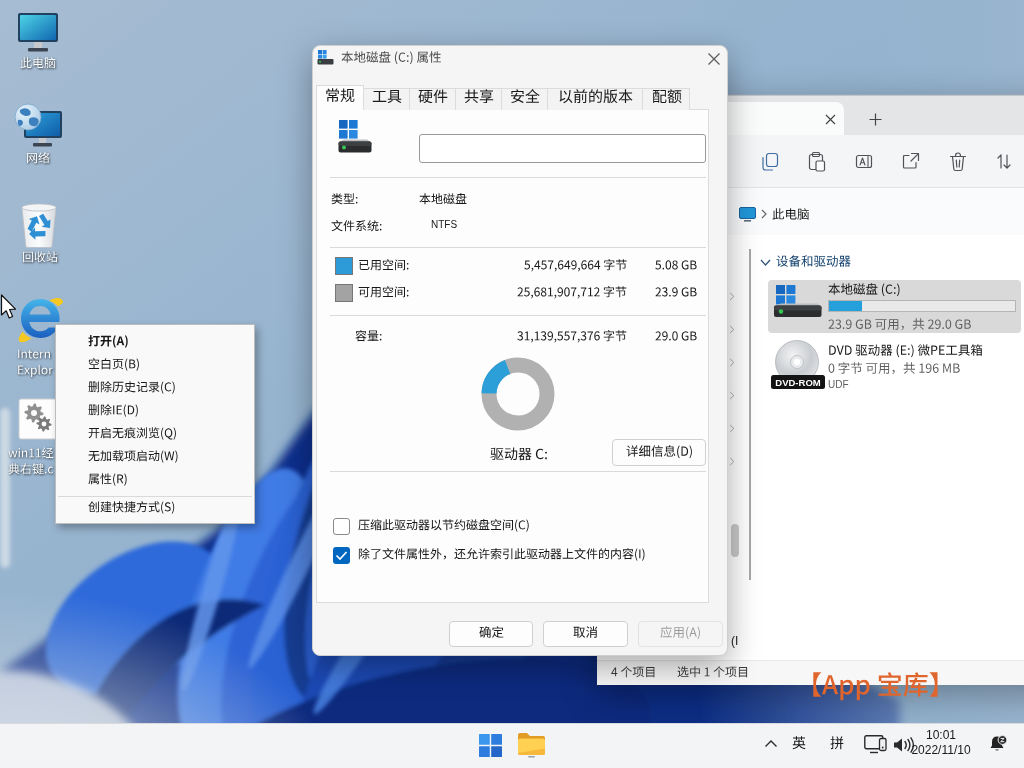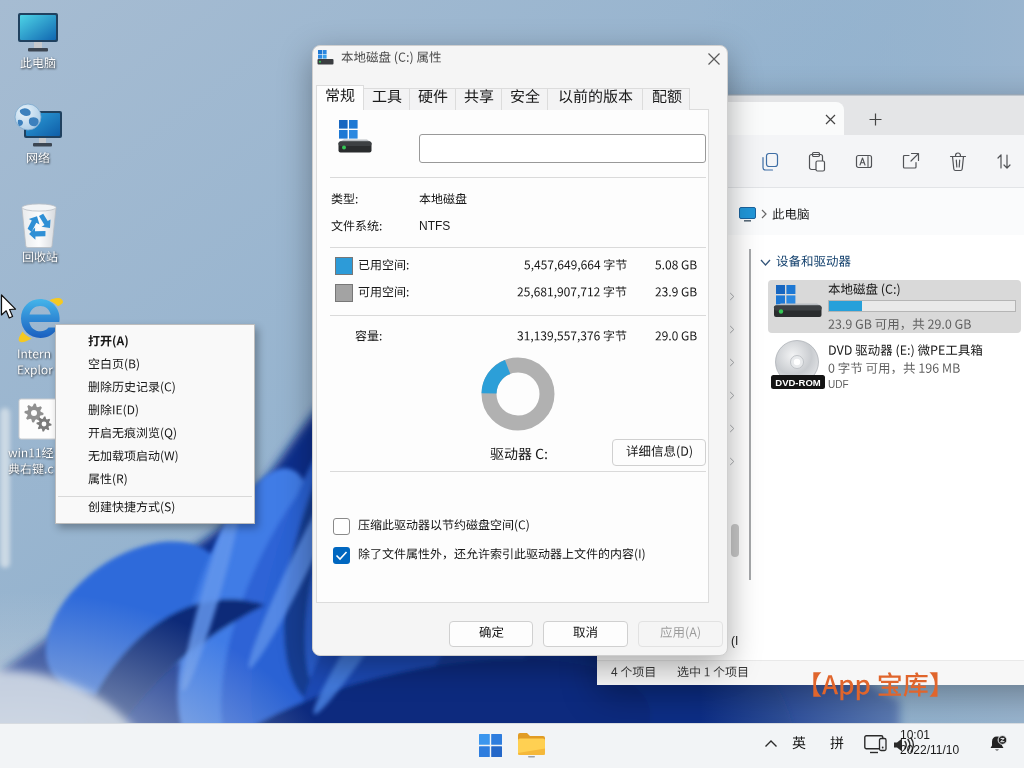--- a/index.html
+++ b/index.html
@@ -373,21 +373,21 @@
 <div class="abs" style="left:330px;top:177px;width:376px;height:1px;background:#dadada"></div>
 <svg style="position:absolute;left:331.0px;top:193px;overflow:visible" width="2" height="2">
     <path transform="translate(0 10.32)" d="M0.9 -7.7H11.2V-6.9H0.9ZM0.8 -3H11.2V-2.1H0.8ZM9 -9.9 9.9 -9.6Q9.6 -9.1 9.2 -8.7Q8.8 -8.2 8.5 -7.9L7.7 -8.2Q7.9 -8.4 8.2 -8.7Q8.4 -9 8.6 -9.3Q8.8 -9.6 9 -9.9ZM5.5 -10.1H6.4V-4.5H5.5ZM2.2 -9.5 2.9 -9.8Q3.3 -9.5 3.7 -9Q4.1 -8.6 4.2 -8.2L3.4 -7.8Q3.3 -8.1 2.9 -8.6Q2.6 -9.1 2.2 -9.5ZM5.6 -4.3H6.5Q6.4 -3.5 6.2 -2.7Q6 -2 5.7 -1.5Q5.3 -0.9 4.7 -0.4Q4.1 0 3.2 0.4Q2.3 0.7 1 1Q1 0.8 0.9 0.7Q0.8 0.5 0.7 0.4Q0.6 0.2 0.6 0.1Q1.8 -0.1 2.6 -0.3Q3.4 -0.6 4 -1Q4.5 -1.4 4.8 -1.9Q5.1 -2.4 5.3 -3Q5.5 -3.6 5.6 -4.3ZM5.2 -7.4 5.9 -7.1Q5.4 -6.4 4.7 -5.7Q3.9 -5.1 3 -4.7Q2.1 -4.2 1.2 -3.9Q1.2 -4.1 1.1 -4.2Q0.9 -4.3 0.8 -4.5Q0.7 -4.6 0.6 -4.7Q1.5 -4.9 2.4 -5.3Q3.3 -5.7 4 -6.2Q4.7 -6.8 5.2 -7.4ZM6.6 -2.7Q7.1 -1.5 8.4 -0.8Q9.7 -0.1 11.6 0.1Q11.5 0.2 11.3 0.4Q11.2 0.5 11.1 0.7Q11.1 0.8 11 1Q9.7 0.8 8.7 0.3Q7.6 -0.1 6.9 -0.8Q6.2 -1.5 5.7 -2.5ZM5.8 -6.7 6.2 -7.3Q6.8 -7 7.5 -6.7Q8.2 -6.3 8.9 -6Q9.5 -5.6 10.1 -5.3Q10.7 -5 11.1 -4.7L10.7 -4Q10.3 -4.3 9.7 -4.6Q9.1 -4.9 8.4 -5.3Q7.8 -5.7 7.1 -6Q6.4 -6.4 5.8 -6.7Z M13.2 -9.6H18.6V-8.8H13.2ZM12.8 -7.1H18.9V-6.3H12.8ZM12.6 -0.3H23.4V0.5H12.6ZM13.8 -2.7H22.2V-1.8H13.8ZM16.7 -9.3H17.5V-3.8H16.7ZM17.6 -4H18.5V0.3H17.6ZM19.6 -9.4H20.4V-5.4H19.6ZM21.9 -10H22.7V-4.6Q22.7 -4.3 22.6 -4.1Q22.5 -3.9 22.3 -3.8Q22 -3.7 21.5 -3.6Q21.1 -3.6 20.5 -3.6Q20.4 -3.8 20.3 -4Q20.3 -4.3 20.2 -4.4Q20.7 -4.4 21.1 -4.4Q21.5 -4.4 21.6 -4.4Q21.8 -4.4 21.8 -4.5Q21.9 -4.5 21.9 -4.6ZM14.3 -9.3H15.2V-7.2Q15.2 -6.6 15 -5.9Q14.9 -5.2 14.5 -4.6Q14.1 -3.9 13.3 -3.5Q13.2 -3.6 13.1 -3.7Q13 -3.8 12.9 -3.9Q12.8 -4 12.7 -4.1Q13.4 -4.5 13.8 -5.1Q14.1 -5.6 14.2 -6.1Q14.3 -6.7 14.3 -7.2Z M25.7 -4.7Q25.3 -4.7 25.1 -4.9Q24.9 -5.1 24.9 -5.5Q24.9 -5.9 25.1 -6.1Q25.3 -6.4 25.7 -6.4Q26 -6.4 26.2 -6.1Q26.5 -5.9 26.5 -5.5Q26.5 -5.1 26.2 -4.9Q26 -4.7 25.7 -4.7ZM25.7 0.2Q25.3 0.2 25.1 -0.1Q24.9 -0.3 24.9 -0.7Q24.9 -1.1 25.1 -1.3Q25.3 -1.5 25.7 -1.5Q26 -1.5 26.2 -1.3Q26.5 -1.1 26.5 -0.7Q26.5 -0.3 26.2 -0.1Q26 0.2 25.7 0.2Z" fill="#1a1a1a"></path>
   </svg>
 <svg style="position:absolute;left:419.0px;top:193px;overflow:visible" width="2" height="2">
     <path transform="translate(0 10.32)" d="M0.8 -7.5H11.2V-6.6H0.8ZM2.7 -2.2H9.3V-1.3H2.7ZM5.5 -10.1H6.5V1H5.5ZM4.6 -7.2 5.5 -7Q5 -5.7 4.3 -4.6Q3.7 -3.5 2.8 -2.5Q2 -1.6 1.1 -0.9Q1 -1.1 0.9 -1.2Q0.8 -1.3 0.7 -1.5Q0.6 -1.6 0.4 -1.7Q1.3 -2.2 2.1 -3.1Q2.9 -4 3.6 -5Q4.2 -6.1 4.6 -7.2ZM7.3 -7.2Q7.7 -6.1 8.4 -5Q9 -4 9.8 -3.1Q10.7 -2.3 11.6 -1.8Q11.5 -1.7 11.3 -1.5Q11.2 -1.4 11.1 -1.2Q11 -1.1 10.9 -1Q9.9 -1.6 9.1 -2.5Q8.3 -3.4 7.6 -4.6Q6.9 -5.7 6.5 -7Z M19.6 -10.1H20.5V-1.7H19.6ZM15.9 -5.1 22.3 -7.9 22.7 -7.1 16.2 -4.3ZM17.1 -9H18V-0.9Q18 -0.6 18.1 -0.4Q18.2 -0.3 18.4 -0.2Q18.6 -0.1 19 -0.1Q19.1 -0.1 19.4 -0.1Q19.6 -0.1 20 -0.1Q20.4 -0.1 20.7 -0.1Q21.1 -0.1 21.4 -0.1Q21.7 -0.1 21.9 -0.1Q22.2 -0.1 22.4 -0.3Q22.6 -0.4 22.6 -0.8Q22.7 -1.2 22.8 -1.8Q22.9 -1.7 23.2 -1.6Q23.4 -1.5 23.6 -1.5Q23.5 -0.7 23.4 -0.2Q23.2 0.3 22.9 0.5Q22.5 0.7 21.9 0.7Q21.8 0.7 21.5 0.7Q21.2 0.7 20.8 0.7Q20.4 0.7 20 0.7Q19.6 0.7 19.3 0.7Q19 0.7 18.9 0.7Q18.2 0.7 17.9 0.5Q17.5 0.4 17.3 0.1Q17.1 -0.3 17.1 -0.9ZM22.2 -7.7H22.1L22.3 -7.9L22.4 -8.1L23.1 -7.8L23 -7.6Q23 -6.8 23 -6Q23 -5.3 23 -4.7Q23 -4.1 23 -3.7Q22.9 -3.3 22.9 -3.1Q22.9 -2.8 22.7 -2.6Q22.5 -2.4 22.2 -2.3Q22 -2.3 21.7 -2.2Q21.4 -2.2 21.1 -2.2Q21.1 -2.4 21 -2.6Q21 -2.9 20.9 -3Q21.1 -3 21.4 -3Q21.6 -3 21.7 -3Q21.9 -3 21.9 -3.1Q22 -3.1 22.1 -3.3Q22.1 -3.4 22.1 -3.8Q22.1 -4.2 22.1 -4.8Q22.2 -5.3 22.2 -6.1Q22.2 -6.8 22.2 -7.7ZM12.5 -7.2H16.3V-6.3H12.5ZM14 -9.9H14.9V-2.1H14ZM12.4 -1.8Q12.9 -2 13.5 -2.3Q14.1 -2.5 14.8 -2.8Q15.6 -3.1 16.3 -3.4L16.5 -2.6Q15.5 -2.2 14.5 -1.7Q13.5 -1.3 12.8 -0.9Z M24.5 -9.4H28.1V-8.7H24.5ZM25.7 -5.8H27.9V-0.6H25.7V-1.3H27.2V-5.1H25.7ZM25.9 -9 26.6 -8.9Q26.5 -7.7 26.2 -6.5Q26 -5.4 25.6 -4.4Q25.2 -3.4 24.7 -2.6Q24.7 -2.7 24.6 -2.8Q24.6 -3 24.5 -3.2Q24.4 -3.3 24.3 -3.4Q24.7 -4.1 25 -5Q25.3 -5.9 25.5 -6.9Q25.7 -7.9 25.9 -9ZM25.3 -5.8H26V0.4H25.3ZM28.3 -7.9H35.5V-7.1H28.3ZM29.4 -9.7 30.1 -10Q30.4 -9.6 30.7 -9.1Q31 -8.6 31.1 -8.2L30.4 -7.9Q30.2 -8.3 30 -8.8Q29.7 -9.3 29.4 -9.7ZM30.4 -2.1 31 -2.2Q31.2 -1.8 31.3 -1.3Q31.5 -0.7 31.6 -0.3Q31.7 0.2 31.7 0.6L31.1 0.8Q31 0.4 30.9 -0.1Q30.8 -0.6 30.7 -1.1Q30.5 -1.7 30.4 -2.1ZM33.4 -10.1 34.3 -9.8Q34 -9.2 33.7 -8.6Q33.4 -7.9 33.1 -7.5L32.4 -7.8Q32.6 -8.1 32.8 -8.5Q33 -8.9 33.1 -9.3Q33.3 -9.7 33.4 -10.1ZM34.1 -2.1 34.7 -2.3Q34.9 -1.8 35.1 -1.3Q35.3 -0.8 35.4 -0.3Q35.6 0.2 35.6 0.6L35 0.7Q34.9 0.3 34.8 -0.1Q34.6 -0.6 34.4 -1.2Q34.3 -1.7 34.1 -2.1ZM28.4 -3.1Q28.4 -3.2 28.3 -3.4Q28.3 -3.5 28.2 -3.7Q28.2 -3.8 28.1 -3.9Q28.3 -3.9 28.4 -4.1Q28.5 -4.2 28.6 -4.5Q28.7 -4.6 28.9 -5Q29.1 -5.4 29.3 -5.9Q29.5 -6.4 29.7 -7L30.4 -6.6Q30.1 -5.8 29.7 -5Q29.3 -4.2 28.8 -3.6V-3.6Q28.8 -3.6 28.7 -3.5Q28.6 -3.4 28.5 -3.3Q28.4 -3.2 28.4 -3.1ZM28.4 -3.1 28.4 -3.8 28.8 -4 30.8 -4.2Q30.8 -4 30.7 -3.8Q30.7 -3.6 30.7 -3.5Q30 -3.4 29.6 -3.4Q29.2 -3.3 28.9 -3.3Q28.7 -3.2 28.6 -3.2Q28.5 -3.2 28.4 -3.1ZM28.2 0.4Q28.2 0.4 28.2 0.2Q28.1 0.1 28.1 -0.1Q28 -0.2 28 -0.3Q28.2 -0.4 28.4 -0.6Q28.6 -0.9 28.8 -1.2Q29 -1.5 29.2 -1.9Q29.5 -2.3 29.8 -2.9Q30.1 -3.5 30.4 -4.2Q30.8 -4.9 31 -5.6L31.8 -5.3Q31.4 -4.3 30.9 -3.4Q30.4 -2.4 29.8 -1.6Q29.3 -0.7 28.8 -0V0Q28.8 0 28.7 0Q28.6 0.1 28.5 0.2Q28.4 0.2 28.3 0.3Q28.2 0.4 28.2 0.4ZM28.2 0.4 28.2 -0.2 28.6 -0.5 31.2 -0.8Q31.2 -0.7 31.2 -0.5Q31.2 -0.3 31.2 -0.1Q30.3 0 29.8 0.1Q29.2 0.2 28.9 0.3Q28.6 0.3 28.5 0.4Q28.3 0.4 28.2 0.4ZM31.9 -3.2Q31.9 -3.3 31.8 -3.4Q31.8 -3.5 31.7 -3.7Q31.7 -3.8 31.6 -3.9Q31.7 -4 31.8 -4.1Q31.9 -4.3 32.1 -4.5Q32.1 -4.6 32.3 -5Q32.5 -5.4 32.7 -5.9Q32.9 -6.5 33 -7L33.8 -6.7Q33.6 -6.1 33.3 -5.6Q33.1 -5 32.9 -4.5Q32.6 -4 32.3 -3.6V-3.6Q32.3 -3.6 32.2 -3.5Q32.1 -3.5 32 -3.4Q31.9 -3.3 31.9 -3.2ZM31.9 -3.2 31.9 -3.8 32.3 -4 34.3 -4.2Q34.2 -4 34.2 -3.8Q34.2 -3.6 34.2 -3.5Q33.5 -3.4 33.1 -3.4Q32.7 -3.3 32.4 -3.3Q32.2 -3.3 32.1 -3.2Q31.9 -3.2 31.9 -3.2ZM31.9 0.4Q31.9 0.3 31.8 0.2Q31.8 0 31.7 -0.1Q31.7 -0.3 31.6 -0.4Q31.8 -0.4 32 -0.7Q32.2 -0.9 32.4 -1.3Q32.6 -1.5 32.8 -1.9Q33 -2.4 33.3 -3Q33.6 -3.6 33.9 -4.3Q34.2 -5 34.5 -5.7L35.2 -5.3Q34.9 -4.4 34.4 -3.4Q34 -2.5 33.5 -1.6Q33 -0.8 32.4 -0V-0Q32.4 -0 32.4 0Q32.3 0.1 32.2 0.1Q32.1 0.2 32 0.3Q31.9 0.4 31.9 0.4ZM31.9 0.4 31.9 -0.2 32.3 -0.5 35 -0.9Q35 -0.7 35 -0.5Q35 -0.3 35 -0.2Q34.1 -0 33.5 0.1Q32.9 0.2 32.6 0.2Q32.3 0.3 32.1 0.3Q32 0.4 31.9 0.4Z M39 -9.2H45.3V-8.4H39ZM36.6 -6.6H47.5V-5.8H36.6ZM38.5 -9.2H39.4V-7.1Q39.4 -6.4 39.3 -5.7Q39.2 -5 38.7 -4.3Q38.3 -3.6 37.5 -3.1Q37.5 -3.2 37.4 -3.3Q37.2 -3.5 37.1 -3.6Q37 -3.7 36.9 -3.7Q37.6 -4.2 38 -4.8Q38.3 -5.3 38.4 -5.9Q38.5 -6.5 38.5 -7.1ZM44.9 -9.2H45.8V-4.4Q45.8 -4.1 45.7 -3.9Q45.6 -3.7 45.3 -3.6Q45.1 -3.5 44.7 -3.5Q44.3 -3.5 43.7 -3.5Q43.7 -3.6 43.6 -3.8Q43.5 -4.1 43.4 -4.2Q43.8 -4.2 44.2 -4.2Q44.6 -4.2 44.7 -4.2Q44.9 -4.2 44.9 -4.4ZM41.6 -10.2 42.5 -10Q42.4 -9.6 42.2 -9.3Q42 -9 41.9 -8.7L41.1 -8.9Q41.2 -9.2 41.3 -9.6Q41.5 -9.9 41.6 -10.2ZM40.8 -7.8 41.2 -8.3Q41.5 -8.1 41.9 -7.9Q42.2 -7.8 42.5 -7.5Q42.8 -7.3 43 -7.2L42.6 -6.6Q42.4 -6.8 42.1 -7Q41.8 -7.2 41.4 -7.4Q41.1 -7.6 40.8 -7.8ZM40.7 -5.1 41.1 -5.6Q41.5 -5.5 41.8 -5.3Q42.2 -5 42.5 -4.8Q42.9 -4.6 43.1 -4.4L42.6 -3.8Q42.4 -4 42.1 -4.3Q41.7 -4.5 41.4 -4.7Q41 -4.9 40.7 -5.1ZM36.5 -0.2H47.5V0.6H36.5ZM37.9 -3.1H46.1V0.2H45.2V-2.4H43.6V0.2H42.8V-2.4H41.2V0.2H40.3V-2.4H38.7V0.2H37.9Z" fill="#1a1a1a"></path>
   </svg>
 <svg style="position:absolute;left:331.0px;top:220px;overflow:visible" width="2" height="2">
     <path transform="translate(0 10.32)" d="M8.7 -7.6 9.6 -7.3Q8.9 -5.1 7.7 -3.5Q6.5 -1.9 4.8 -0.9Q3.2 0.2 1 0.9Q0.9 0.8 0.9 0.7Q0.8 0.5 0.6 0.3Q0.5 0.2 0.4 0.1Q2.6 -0.5 4.2 -1.5Q5.8 -2.5 6.9 -4Q8 -5.5 8.7 -7.6ZM3.2 -7.5Q3.9 -5.7 5.1 -4.1Q6.3 -2.6 7.9 -1.6Q9.5 -0.5 11.6 0Q11.5 0.1 11.4 0.3Q11.3 0.4 11.2 0.6Q11.1 0.7 11 0.9Q8.8 0.3 7.2 -0.8Q5.5 -2 4.4 -3.6Q3.2 -5.2 2.4 -7.2ZM0.6 -8H11.4V-7.1H0.6ZM5.1 -9.9 6 -10.2Q6.3 -9.7 6.6 -9.2Q6.8 -8.7 7 -8.3L6 -8Q5.9 -8.4 5.6 -8.9Q5.4 -9.4 5.1 -9.9Z M19.2 -9.9H20.1V1H19.2ZM17.2 -9.5 18 -9.3Q17.9 -8.5 17.6 -7.7Q17.4 -6.9 17.1 -6.2Q16.8 -5.5 16.5 -4.9Q16.4 -5 16.3 -5.1Q16.1 -5.1 16 -5.2Q15.8 -5.3 15.7 -5.4Q16.1 -5.9 16.3 -6.5Q16.6 -7.2 16.8 -7.9Q17.1 -8.7 17.2 -9.5ZM17.3 -7.6H22.9V-6.7H17.1ZM15.8 -4.1H23.4V-3.2H15.8ZM15.2 -10 16.1 -9.8Q15.7 -8.8 15.2 -7.8Q14.7 -6.8 14.1 -5.9Q13.5 -5 12.9 -4.4Q12.9 -4.5 12.8 -4.6Q12.7 -4.8 12.6 -5Q12.5 -5.1 12.4 -5.2Q12.9 -5.8 13.5 -6.6Q14 -7.4 14.4 -8.2Q14.9 -9.1 15.2 -10ZM14 -6.9 14.9 -7.8 14.9 -7.8V0.9H14Z M27.4 -2.7 28.3 -2.4Q28 -1.9 27.5 -1.4Q27.1 -0.9 26.6 -0.5Q26.1 -0.1 25.6 0.2Q25.5 0.2 25.4 0Q25.3 -0.1 25.1 -0.2Q25 -0.3 24.8 -0.4Q25.6 -0.8 26.3 -1.4Q27 -2 27.4 -2.7ZM31.6 -2.3 32.3 -2.7Q32.8 -2.4 33.4 -1.9Q33.9 -1.5 34.4 -1.1Q34.9 -0.6 35.2 -0.3L34.5 0.3Q34.2 -0.1 33.7 -0.5Q33.2 -1 32.7 -1.4Q32.1 -1.9 31.6 -2.3ZM29.7 -3.6H30.6V-0.2Q30.6 0.1 30.5 0.3Q30.4 0.6 30.1 0.7Q29.8 0.8 29.3 0.8Q28.8 0.8 28.2 0.8Q28.2 0.6 28.1 0.4Q27.9 0.1 27.8 -0.1Q28.2 -0.1 28.5 -0Q28.8 -0 29.1 -0Q29.3 -0 29.4 -0Q29.6 -0.1 29.6 -0.1Q29.7 -0.1 29.7 -0.2ZM33.6 -10 34.3 -9.2Q33.4 -9 32.4 -8.9Q31.3 -8.7 30.1 -8.6Q29 -8.5 27.8 -8.4Q26.6 -8.3 25.5 -8.3Q25.5 -8.4 25.4 -8.7Q25.4 -8.9 25.3 -9Q26.4 -9.1 27.5 -9.2Q28.7 -9.3 29.8 -9.4Q30.9 -9.5 31.9 -9.7Q32.9 -9.8 33.6 -10ZM25.5 -2.9Q25.5 -3 25.5 -3.2Q25.4 -3.3 25.4 -3.5Q25.3 -3.7 25.3 -3.8Q25.6 -3.8 26 -4Q26.4 -4.2 26.9 -4.4Q27.3 -4.6 27.9 -4.9Q28.5 -5.2 29.2 -5.7Q30 -6.2 30.8 -6.7Q31.6 -7.3 32.4 -7.9L33.1 -7.3Q31.4 -6.1 29.6 -5.1Q27.9 -4.1 26.2 -3.3V-3.3Q26.2 -3.3 26.1 -3.3Q26 -3.2 25.9 -3.2Q25.7 -3.1 25.6 -3.1Q25.5 -3 25.5 -2.9ZM25.5 -2.9 25.5 -3.6 26.1 -3.9 33.8 -4.4Q33.8 -4.2 33.8 -4Q33.8 -3.8 33.8 -3.7Q32 -3.6 30.7 -3.5Q29.5 -3.4 28.6 -3.3Q27.7 -3.2 27.2 -3.2Q26.6 -3.1 26.3 -3.1Q26 -3.1 25.8 -3Q25.7 -3 25.5 -2.9ZM26.2 -5.4Q26.2 -5.5 26.1 -5.7Q26.1 -5.8 26 -6Q26 -6.1 25.9 -6.3Q26.1 -6.3 26.3 -6.4Q26.6 -6.5 26.8 -6.7Q27 -6.8 27.3 -7.1Q27.5 -7.3 27.9 -7.6Q28.3 -7.9 28.6 -8.3Q29 -8.7 29.3 -9L30.1 -8.6Q29.3 -7.8 28.5 -7.1Q27.6 -6.4 26.8 -5.9V-5.8Q26.8 -5.8 26.7 -5.8Q26.6 -5.8 26.5 -5.7Q26.4 -5.7 26.3 -5.6Q26.2 -5.5 26.2 -5.4ZM26.2 -5.4V-6.1L26.7 -6.3L30.9 -6.5Q30.8 -6.4 30.8 -6.2Q30.8 -6 30.8 -5.8Q29.3 -5.7 28.5 -5.7Q27.6 -5.6 27.2 -5.6Q26.7 -5.6 26.5 -5.5Q26.3 -5.5 26.2 -5.4ZM32 -5.3 32.7 -5.7Q33.1 -5.3 33.6 -4.8Q34.1 -4.3 34.5 -3.9Q34.9 -3.4 35.1 -3L34.4 -2.6Q34.2 -3 33.8 -3.4Q33.4 -3.9 32.9 -4.4Q32.4 -4.9 32 -5.3Z M44.9 -6.6 45.6 -7Q45.9 -6.6 46.3 -6.1Q46.6 -5.6 46.9 -5.1Q47.2 -4.7 47.4 -4.3L46.6 -3.9Q46.5 -4.3 46.2 -4.7Q45.9 -5.2 45.6 -5.7Q45.2 -6.2 44.9 -6.6ZM40.9 -8.3H47.4V-7.5H40.9ZM44.4 -4.2H45.3V-0.4Q45.3 -0.2 45.3 -0.1Q45.4 -0.1 45.6 -0.1Q45.6 -0.1 45.8 -0.1Q46 -0.1 46.1 -0.1Q46.3 -0.1 46.4 -0.1Q46.5 -0.1 46.6 -0.2Q46.7 -0.3 46.7 -0.7Q46.7 -1 46.7 -1.7Q46.9 -1.6 47.1 -1.5Q47.3 -1.4 47.5 -1.4Q47.5 -0.6 47.4 -0.1Q47.3 0.4 47.1 0.5Q46.8 0.7 46.5 0.7Q46.4 0.7 46.3 0.7Q46.1 0.7 45.9 0.7Q45.8 0.7 45.6 0.7Q45.5 0.7 45.4 0.7Q45 0.7 44.8 0.6Q44.6 0.5 44.5 0.3Q44.4 0 44.4 -0.4ZM42.1 -4.2H43Q43 -3.2 42.9 -2.4Q42.7 -1.6 42.5 -1Q42.2 -0.3 41.7 0.1Q41.2 0.6 40.4 0.9Q40.3 0.8 40.2 0.7Q40.1 0.5 40 0.4Q39.9 0.3 39.8 0.2Q40.5 -0.1 41 -0.5Q41.4 -0.9 41.7 -1.4Q41.9 -1.9 42 -2.6Q42.1 -3.3 42.1 -4.2ZM40.9 -4.2 40.9 -4.8 41.4 -5.1 46.3 -5.5Q46.3 -5.4 46.3 -5.2Q46.3 -5 46.4 -4.8Q45 -4.7 44.1 -4.6Q43.2 -4.5 42.6 -4.4Q42 -4.4 41.7 -4.3Q41.4 -4.3 41.2 -4.2Q41.1 -4.2 40.9 -4.2ZM43.1 -9.9 44 -10.1Q44.2 -9.7 44.4 -9.3Q44.6 -8.9 44.7 -8.6L43.8 -8.3Q43.7 -8.6 43.5 -9.1Q43.3 -9.5 43.1 -9.9ZM40.9 -4.2Q40.9 -4.3 40.9 -4.5Q40.8 -4.6 40.8 -4.8Q40.7 -5 40.6 -5.1Q40.8 -5.1 41 -5.2Q41.2 -5.3 41.4 -5.4Q41.5 -5.5 41.8 -5.9Q42 -6.2 42.4 -6.6Q42.7 -7 42.9 -7.4Q43.2 -7.8 43.4 -8H44.4Q44.2 -7.7 43.9 -7.2Q43.6 -6.8 43.2 -6.3Q42.9 -5.9 42.6 -5.4Q42.2 -5 42 -4.8Q42 -4.8 41.9 -4.7Q41.8 -4.7 41.6 -4.6Q41.5 -4.6 41.3 -4.5Q41.2 -4.4 41.1 -4.3Q40.9 -4.2 40.9 -4.2ZM36.8 -2.2Q36.8 -2.3 36.7 -2.4Q36.7 -2.6 36.6 -2.8Q36.6 -2.9 36.5 -3.1Q36.7 -3.1 36.9 -3.3Q37.1 -3.5 37.4 -3.9Q37.6 -4 37.9 -4.4Q38.1 -4.8 38.5 -5.3Q38.9 -5.8 39.2 -6.4Q39.6 -7 39.9 -7.6L40.7 -7.1Q40 -5.9 39.2 -4.7Q38.3 -3.6 37.4 -2.7V-2.7Q37.4 -2.7 37.3 -2.6Q37.2 -2.6 37.1 -2.5Q37 -2.4 36.9 -2.3Q36.8 -2.3 36.8 -2.2ZM36.8 -2.2 36.7 -3 37.2 -3.3 40.4 -3.9Q40.4 -3.7 40.4 -3.5Q40.4 -3.3 40.4 -3.1Q39.3 -2.9 38.6 -2.7Q38 -2.6 37.6 -2.5Q37.2 -2.4 37.1 -2.3Q36.9 -2.2 36.8 -2.2ZM36.7 -5.1Q36.7 -5.2 36.6 -5.3Q36.6 -5.5 36.5 -5.7Q36.5 -5.9 36.4 -6Q36.6 -6 36.7 -6.2Q36.9 -6.4 37.1 -6.7Q37.2 -6.9 37.4 -7.2Q37.6 -7.6 37.9 -8Q38.1 -8.5 38.4 -9Q38.6 -9.6 38.8 -10.1L39.7 -9.7Q39.4 -9 39 -8.2Q38.6 -7.5 38.2 -6.8Q37.7 -6.1 37.3 -5.6V-5.6Q37.3 -5.6 37.2 -5.5Q37.1 -5.5 37 -5.4Q36.9 -5.3 36.8 -5.2Q36.7 -5.1 36.7 -5.1ZM36.7 -5.1 36.7 -5.8 37.1 -6 39.4 -6.3Q39.3 -6.1 39.3 -5.9Q39.3 -5.7 39.3 -5.5Q38.5 -5.4 38.1 -5.3Q37.6 -5.3 37.3 -5.2Q37.1 -5.2 36.9 -5.1Q36.8 -5.1 36.7 -5.1ZM36.5 -0.6Q37 -0.8 37.6 -0.9Q38.3 -1.1 39 -1.3Q39.7 -1.5 40.4 -1.8L40.5 -1Q39.5 -0.7 38.5 -0.3Q37.5 -0 36.7 0.3Z M49.7 -4.7Q49.3 -4.7 49.1 -4.9Q48.9 -5.1 48.9 -5.5Q48.9 -5.9 49.1 -6.1Q49.3 -6.4 49.7 -6.4Q50 -6.4 50.2 -6.1Q50.5 -5.9 50.5 -5.5Q50.5 -5.1 50.2 -4.9Q50 -4.7 49.7 -4.7ZM49.7 0.2Q49.3 0.2 49.1 -0.1Q48.9 -0.3 48.9 -0.7Q48.9 -1.1 49.1 -1.3Q49.3 -1.5 49.7 -1.5Q50 -1.5 50.2 -1.3Q50.5 -1.1 50.5 -0.7Q50.5 -0.3 50.2 -0.1Q50 0.2 49.7 0.2Z" fill="#1a1a1a"></path>
   </svg>
-<div class="abs" style="left:419px;top:219px;color:#1a1a1a;font-size:12px">NTFS</div>
+<div class="abs" style="left:431px;top:219px;color:#1a1a1a;font-size:10px">NTFS</div>
 <div class="abs" style="left:330px;top:247px;width:376px;height:1px;background:#dadada"></div>
 <div class="abs" style="left:335px;top:257px;width:18px;height:18px;background:#2d9bd8;border:1px solid #777"></div>
 <svg style="position:absolute;left:358.0px;top:259px;overflow:visible" width="2" height="2">
     <path transform="translate(0 10.32)" d="M1.8 -7.3H2.7V-1.2Q2.7 -0.8 2.8 -0.6Q2.9 -0.4 3.3 -0.3Q3.6 -0.3 4.3 -0.3Q4.4 -0.3 4.9 -0.3Q5.3 -0.3 5.9 -0.3Q6.5 -0.3 7.1 -0.3Q7.6 -0.3 8.1 -0.3Q8.6 -0.3 8.8 -0.3Q9.3 -0.3 9.6 -0.4Q9.9 -0.5 10.1 -0.7Q10.3 -1 10.4 -1.4Q10.5 -1.9 10.5 -2.6Q10.6 -2.5 10.8 -2.5Q11 -2.4 11.1 -2.3Q11.3 -2.3 11.4 -2.2Q11.3 -1.4 11.2 -0.9Q11.1 -0.3 10.8 0Q10.5 0.3 10 0.5Q9.6 0.6 8.8 0.6Q8.7 0.6 8.4 0.6Q8 0.6 7.5 0.6Q7.1 0.6 6.6 0.6Q6 0.6 5.6 0.6Q5.1 0.6 4.8 0.6Q4.4 0.6 4.3 0.6Q3.3 0.6 2.8 0.5Q2.2 0.3 2 -0.1Q1.8 -0.5 1.8 -1.2ZM2.2 -5.3H9.3V-4.4H2.2ZM1.1 -9.3H9.9V-3.8H9V-8.4H1.1Z M14.4 -9.2H22.1V-8.4H14.4ZM14.4 -6.4H22.1V-5.6H14.4ZM14.3 -3.6H22.1V-2.7H14.3ZM13.8 -9.2H14.7V-4.9Q14.7 -4.2 14.7 -3.4Q14.6 -2.6 14.4 -1.8Q14.3 -1 14 -0.3Q13.6 0.4 13.1 1Q13 0.9 12.9 0.8Q12.8 0.7 12.6 0.6Q12.5 0.5 12.4 0.4Q12.9 -0.1 13.2 -0.8Q13.5 -1.5 13.6 -2.2Q13.8 -2.9 13.8 -3.6Q13.8 -4.2 13.8 -4.9ZM21.8 -9.2H22.6V-0.3Q22.6 0.2 22.5 0.4Q22.4 0.6 22.1 0.7Q21.8 0.9 21.3 0.9Q20.7 0.9 19.9 0.9Q19.8 0.7 19.7 0.5Q19.6 0.2 19.5 0Q20 0 20.4 0Q20.7 0 21 0Q21.3 0 21.4 0Q21.6 0 21.7 -0Q21.8 -0.1 21.8 -0.3ZM17.6 -8.9H18.5V0.9H17.6Z M29.5 -3.6H30.5V0.1H29.5ZM24.9 -8.6H35.1V-6.2H34.2V-7.8H25.8V-5.9H24.9ZM26.2 -4.1H33.9V-3.3H26.2ZM24.9 -0.3H35.1V0.6H24.9ZM30.8 -6.4 31.3 -7Q31.8 -6.8 32.3 -6.6Q32.8 -6.3 33.3 -6Q33.8 -5.7 34.3 -5.5Q34.7 -5.2 35 -5L34.4 -4.3Q34.1 -4.5 33.7 -4.8Q33.3 -5 32.8 -5.3Q32.3 -5.6 31.7 -5.9Q31.2 -6.2 30.8 -6.4ZM28.6 -7.1 29.2 -6.5Q28.8 -6.1 28.2 -5.7Q27.6 -5.2 26.9 -4.9Q26.3 -4.5 25.5 -4.2L25 -5Q26.1 -5.3 27 -5.9Q27.9 -6.5 28.6 -7.1ZM29.1 -9.9 30 -10.2Q30.2 -9.8 30.5 -9.3Q30.7 -8.8 30.9 -8.4L29.9 -8.1Q29.7 -8.4 29.5 -9Q29.3 -9.5 29.1 -9.9Z M37.1 -7.4H38V1H37.1ZM37.3 -9.5 38 -9.9Q38.3 -9.7 38.5 -9.4Q38.8 -9.1 39.1 -8.8Q39.3 -8.5 39.5 -8.2L38.7 -7.7Q38.6 -8 38.3 -8.3Q38.1 -8.6 37.8 -8.9Q37.5 -9.2 37.3 -9.5ZM40.2 -9.4H46.5V-8.6H40.2ZM46 -9.4H47V-0.1Q47 0.2 46.9 0.4Q46.8 0.6 46.5 0.8Q46.3 0.9 45.9 0.9Q45.5 0.9 45 0.9Q44.9 0.7 44.8 0.5Q44.8 0.2 44.7 0.1Q45.1 0.1 45.4 0.1Q45.7 0.1 45.8 0.1Q45.9 0.1 46 0Q46 -0 46 -0.1ZM40.5 -3.5V-1.9H43.4V-3.5ZM40.5 -5.9V-4.3H43.4V-5.9ZM39.7 -6.6H44.3V-1.2H39.7Z M49.7 -4.7Q49.3 -4.7 49.1 -4.9Q48.9 -5.1 48.9 -5.5Q48.9 -5.9 49.1 -6.1Q49.3 -6.4 49.7 -6.4Q50 -6.4 50.2 -6.1Q50.5 -5.9 50.5 -5.5Q50.5 -5.1 50.2 -4.9Q50 -4.7 49.7 -4.7ZM49.7 0.2Q49.3 0.2 49.1 -0.1Q48.9 -0.3 48.9 -0.7Q48.9 -1.1 49.1 -1.3Q49.3 -1.5 49.7 -1.5Q50 -1.5 50.2 -1.3Q50.5 -1.1 50.5 -0.7Q50.5 -0.3 50.2 -0.1Q50 0.2 49.7 0.2Z" fill="#1a1a1a"></path>
   </svg>
 <svg style="position:absolute;left:523.7px;top:259px;overflow:visible" width="2" height="2">
     <path transform="translate(0 10.32)" d="M3.1 0.2Q2.5 0.2 1.9 -0Q1.4 -0.2 1 -0.4Q0.6 -0.7 0.3 -1L0.9 -1.7Q1.1 -1.5 1.4 -1.3Q1.7 -1 2.1 -0.9Q2.5 -0.8 3 -0.8Q3.6 -0.8 4 -1Q4.4 -1.3 4.7 -1.7Q4.9 -2.2 4.9 -2.8Q4.9 -3.8 4.4 -4.3Q3.9 -4.8 3.1 -4.8Q2.7 -4.8 2.3 -4.7Q2 -4.6 1.6 -4.3L1 -4.7L1.3 -8.8H5.6V-7.9H2.3L2.1 -5.3Q2.3 -5.5 2.7 -5.6Q3 -5.7 3.4 -5.7Q4.1 -5.7 4.7 -5.4Q5.3 -5.1 5.7 -4.5Q6 -3.8 6 -2.9Q6 -1.9 5.6 -1.2Q5.2 -0.6 4.5 -0.2Q3.9 0.2 3.1 0.2Z M7.6 2.3 7.3 1.6Q7.9 1.4 8.2 0.9Q8.5 0.5 8.5 -0L8.4 -1L8.9 -0.2Q8.8 -0.1 8.7 -0Q8.5 0 8.4 0Q8 0 7.8 -0.2Q7.6 -0.4 7.6 -0.7Q7.6 -1.1 7.8 -1.3Q8.1 -1.5 8.4 -1.5Q8.8 -1.5 9.1 -1.2Q9.3 -0.8 9.3 -0.2Q9.3 0.6 8.8 1.3Q8.4 1.9 7.6 2.3Z M14.1 0V-6Q14.1 -6.3 14.1 -6.8Q14.1 -7.3 14.1 -7.6H14.1Q13.9 -7.3 13.7 -7Q13.6 -6.6 13.4 -6.3L11.4 -3.3H16.3V-2.4H10.2V-3.1L13.9 -8.8H15.1V0Z M19.8 0.2Q19.1 0.2 18.6 -0Q18.1 -0.2 17.7 -0.4Q17.3 -0.7 17 -1L17.5 -1.7Q17.8 -1.5 18.1 -1.3Q18.4 -1 18.8 -0.9Q19.2 -0.8 19.7 -0.8Q20.2 -0.8 20.6 -1Q21.1 -1.3 21.3 -1.7Q21.6 -2.2 21.6 -2.8Q21.6 -3.8 21.1 -4.3Q20.6 -4.8 19.7 -4.8Q19.3 -4.8 19 -4.7Q18.7 -4.6 18.3 -4.3L17.7 -4.7L18 -8.8H22.2V-7.9H18.9L18.7 -5.3Q19 -5.5 19.3 -5.6Q19.6 -5.7 20 -5.7Q20.8 -5.7 21.4 -5.4Q22 -5.1 22.3 -4.5Q22.7 -3.8 22.7 -2.9Q22.7 -1.9 22.3 -1.2Q21.9 -0.6 21.2 -0.2Q20.5 0.2 19.8 0.2Z M25.7 0Q25.8 -1.2 25.9 -2.3Q26.1 -3.3 26.3 -4.3Q26.6 -5.2 27.1 -6.1Q27.5 -7 28.2 -7.9H23.9V-8.8H29.4V-8.1Q28.6 -7.1 28.2 -6.2Q27.7 -5.3 27.4 -4.4Q27.1 -3.4 27 -2.4Q26.9 -1.3 26.8 0Z M30.9 2.3 30.6 1.6Q31.2 1.4 31.5 0.9Q31.8 0.5 31.8 -0L31.7 -1L32.2 -0.2Q32.1 -0.1 32 -0Q31.8 0 31.7 0Q31.4 0 31.1 -0.2Q30.9 -0.4 30.9 -0.7Q30.9 -1.1 31.1 -1.3Q31.4 -1.5 31.7 -1.5Q32.1 -1.5 32.4 -1.2Q32.6 -0.8 32.6 -0.2Q32.6 0.6 32.2 1.3Q31.7 1.9 30.9 2.3Z M36.9 0.2Q36.3 0.2 35.8 -0.1Q35.2 -0.4 34.8 -0.9Q34.4 -1.5 34.2 -2.3Q34 -3.1 34 -4.2Q34 -5.5 34.2 -6.4Q34.5 -7.3 35 -7.9Q35.4 -8.4 36 -8.7Q36.6 -9 37.2 -9Q37.9 -9 38.4 -8.7Q38.9 -8.4 39.3 -8.1L38.7 -7.4Q38.4 -7.7 38.1 -7.9Q37.7 -8.1 37.3 -8.1Q36.7 -8.1 36.1 -7.7Q35.6 -7.3 35.3 -6.5Q35 -5.6 35 -4.2Q35 -3.1 35.2 -2.3Q35.5 -1.5 35.9 -1.1Q36.3 -0.7 36.9 -0.7Q37.4 -0.7 37.7 -1Q38 -1.2 38.2 -1.7Q38.4 -2.1 38.4 -2.7Q38.4 -3.3 38.2 -3.7Q38.1 -4.2 37.7 -4.4Q37.4 -4.6 36.8 -4.6Q36.4 -4.6 35.9 -4.4Q35.4 -4.1 35 -3.4L34.9 -4.3Q35.2 -4.7 35.6 -4.9Q35.9 -5.2 36.3 -5.3Q36.6 -5.5 37 -5.5Q37.8 -5.5 38.3 -5.2Q38.8 -4.8 39.1 -4.2Q39.5 -3.6 39.5 -2.7Q39.5 -1.8 39.1 -1.2Q38.8 -0.6 38.2 -0.2Q37.6 0.2 36.9 0.2Z M44.1 0V-6Q44.1 -6.3 44.1 -6.8Q44.1 -7.3 44.1 -7.6H44.1Q43.9 -7.3 43.7 -7Q43.5 -6.6 43.4 -6.3L41.4 -3.3H46.3V-2.4H40.2V-3.1L43.9 -8.8H45.1V0Z M49.5 0.2Q48.7 0.2 48.2 -0.1Q47.7 -0.4 47.3 -0.7L47.9 -1.4Q48.2 -1.1 48.6 -0.9Q49 -0.8 49.4 -0.8Q49.9 -0.8 50.3 -1Q50.7 -1.2 51 -1.6Q51.3 -2.1 51.4 -2.9Q51.6 -3.6 51.6 -4.8Q51.6 -5.9 51.4 -6.6Q51.2 -7.3 50.7 -7.7Q50.3 -8.1 49.7 -8.1Q49.3 -8.1 48.9 -7.8Q48.6 -7.6 48.4 -7.2Q48.2 -6.7 48.2 -6.1Q48.2 -5.5 48.4 -5.1Q48.5 -4.6 48.9 -4.4Q49.2 -4.2 49.8 -4.2Q50.2 -4.2 50.7 -4.4Q51.2 -4.7 51.6 -5.4L51.7 -4.5Q51.4 -4.2 51.1 -3.9Q50.7 -3.6 50.3 -3.5Q50 -3.3 49.6 -3.3Q48.9 -3.3 48.3 -3.6Q47.8 -4 47.5 -4.6Q47.2 -5.2 47.2 -6.1Q47.2 -7 47.5 -7.6Q47.9 -8.2 48.4 -8.6Q49 -9 49.7 -9Q50.3 -9 50.9 -8.7Q51.4 -8.4 51.8 -7.9Q52.2 -7.4 52.4 -6.6Q52.6 -5.8 52.6 -4.8Q52.6 -3.4 52.4 -2.5Q52.1 -1.6 51.7 -1Q51.2 -0.4 50.6 -0.1Q50.1 0.2 49.5 0.2Z M54.2 2.3 53.9 1.6Q54.5 1.4 54.8 0.9Q55.1 0.5 55.1 -0L55 -1L55.5 -0.2Q55.4 -0.1 55.3 -0Q55.2 0 55 0Q54.7 0 54.4 -0.2Q54.2 -0.4 54.2 -0.7Q54.2 -1.1 54.4 -1.3Q54.7 -1.5 55 -1.5Q55.5 -1.5 55.7 -1.2Q55.9 -0.8 55.9 -0.2Q55.9 0.6 55.5 1.3Q55 1.9 54.2 2.3Z M60.2 0.2Q59.6 0.2 59.1 -0.1Q58.5 -0.4 58.1 -0.9Q57.7 -1.5 57.5 -2.3Q57.3 -3.1 57.3 -4.2Q57.3 -5.5 57.6 -6.4Q57.8 -7.3 58.3 -7.9Q58.7 -8.4 59.3 -8.7Q59.9 -9 60.6 -9Q61.2 -9 61.7 -8.7Q62.2 -8.4 62.6 -8.1L62 -7.4Q61.7 -7.7 61.4 -7.9Q61 -8.1 60.6 -8.1Q60 -8.1 59.5 -7.7Q58.9 -7.3 58.6 -6.5Q58.3 -5.6 58.3 -4.2Q58.3 -3.1 58.6 -2.3Q58.8 -1.5 59.2 -1.1Q59.6 -0.7 60.2 -0.7Q60.7 -0.7 61 -1Q61.3 -1.2 61.5 -1.7Q61.7 -2.1 61.7 -2.7Q61.7 -3.3 61.6 -3.7Q61.4 -4.2 61 -4.4Q60.7 -4.6 60.1 -4.6Q59.7 -4.6 59.2 -4.4Q58.7 -4.1 58.3 -3.4L58.3 -4.3Q58.5 -4.7 58.9 -4.9Q59.2 -5.2 59.6 -5.3Q60 -5.5 60.3 -5.5Q61.1 -5.5 61.6 -5.2Q62.2 -4.8 62.5 -4.2Q62.8 -3.6 62.8 -2.7Q62.8 -1.8 62.4 -1.2Q62.1 -0.6 61.5 -0.2Q60.9 0.2 60.2 0.2Z M66.9 0.2Q66.3 0.2 65.7 -0.1Q65.2 -0.4 64.8 -0.9Q64.4 -1.5 64.2 -2.3Q64 -3.1 64 -4.2Q64 -5.5 64.2 -6.4Q64.5 -7.3 64.9 -7.9Q65.4 -8.4 66 -8.7Q66.6 -9 67.2 -9Q67.9 -9 68.4 -8.7Q68.9 -8.4 69.3 -8.1L68.7 -7.4Q68.4 -7.7 68 -7.9Q67.7 -8.1 67.3 -8.1Q66.6 -8.1 66.1 -7.7Q65.6 -7.3 65.3 -6.5Q65 -5.6 65 -4.2Q65 -3.1 65.2 -2.3Q65.4 -1.5 65.9 -1.1Q66.3 -0.7 66.9 -0.7Q67.3 -0.7 67.7 -1Q68 -1.2 68.2 -1.7Q68.4 -2.1 68.4 -2.7Q68.4 -3.3 68.2 -3.7Q68 -4.2 67.7 -4.4Q67.3 -4.6 66.8 -4.6Q66.4 -4.6 65.9 -4.4Q65.4 -4.1 65 -3.4L64.9 -4.3Q65.2 -4.7 65.5 -4.9Q65.9 -5.2 66.2 -5.3Q66.6 -5.5 67 -5.5Q67.7 -5.5 68.3 -5.2Q68.8 -4.8 69.1 -4.2Q69.4 -3.6 69.4 -2.7Q69.4 -1.8 69.1 -1.2Q68.7 -0.6 68.2 -0.2Q67.6 0.2 66.9 0.2Z M74 0V-6Q74 -6.3 74.1 -6.8Q74.1 -7.3 74.1 -7.6H74Q73.9 -7.3 73.7 -7Q73.5 -6.6 73.3 -6.3L71.3 -3.3H76.2V-2.4H70.2V-3.1L73.8 -8.8H75.1V0Z M82.1 -6.6H87.9V-5.8H82.1ZM80.1 -3.6H90.5V-2.7H80.1ZM84.8 -4.4H85.8V-0.1Q85.8 0.3 85.6 0.5Q85.5 0.7 85.2 0.8Q84.9 0.9 84.4 0.9Q83.9 0.9 83.1 0.9Q83.1 0.8 83 0.7Q83 0.5 82.9 0.3Q82.8 0.2 82.7 0Q83.1 0.1 83.5 0.1Q83.9 0.1 84.2 0.1Q84.4 0.1 84.5 0.1Q84.7 0.1 84.8 0Q84.8 -0 84.8 -0.2ZM87.6 -6.6H87.8L88 -6.7L88.6 -6.2Q88.2 -5.8 87.7 -5.3Q87.1 -4.9 86.5 -4.5Q85.9 -4.1 85.3 -3.8Q85.2 -3.9 85.1 -4.1Q84.9 -4.3 84.8 -4.4Q85.3 -4.6 85.9 -5Q86.4 -5.3 86.8 -5.7Q87.3 -6.1 87.6 -6.4ZM80.3 -8.8H90.3V-6.3H89.4V-8H81.1V-6.3H80.3ZM84.4 -9.9 85.3 -10.2Q85.5 -9.8 85.8 -9.4Q86 -9 86.1 -8.7L85.2 -8.4Q85.1 -8.7 84.9 -9.1Q84.6 -9.5 84.4 -9.9Z M100.6 -5.8H101.5V-1.8Q101.5 -1.4 101.4 -1.2Q101.3 -0.9 100.9 -0.8Q100.6 -0.7 100 -0.7Q99.5 -0.7 98.6 -0.7Q98.6 -0.9 98.5 -1.2Q98.4 -1.4 98.3 -1.6Q98.8 -1.6 99.2 -1.6Q99.6 -1.6 99.9 -1.6Q100.1 -1.6 100.3 -1.6Q100.4 -1.6 100.5 -1.7Q100.6 -1.7 100.6 -1.8ZM95.6 -5.3H96.6V0.9H95.6ZM92.5 -5.8H101V-5H92.5ZM92 -8.7H102.6V-7.9H92ZM94.8 -10.1H95.7V-6.5H94.8ZM98.9 -10.1H99.8V-6.5H98.9Z" fill="#1a1a1a"></path>
   </svg>
 <svg style="position:absolute;left:654.8px;top:259px;overflow:visible" width="2" height="2">
     <path transform="translate(0 10.32)" d="M3.1 0.2Q2.5 0.2 1.9 -0Q1.4 -0.2 1 -0.4Q0.6 -0.7 0.3 -1L0.9 -1.7Q1.1 -1.5 1.4 -1.3Q1.7 -1 2.1 -0.9Q2.5 -0.8 3 -0.8Q3.6 -0.8 4 -1Q4.4 -1.3 4.7 -1.7Q4.9 -2.2 4.9 -2.8Q4.9 -3.8 4.4 -4.3Q3.9 -4.8 3.1 -4.8Q2.7 -4.8 2.3 -4.7Q2 -4.6 1.6 -4.3L1 -4.7L1.3 -8.8H5.6V-7.9H2.3L2.1 -5.3Q2.3 -5.5 2.7 -5.6Q3 -5.7 3.4 -5.7Q4.1 -5.7 4.7 -5.4Q5.3 -5.1 5.7 -4.5Q6 -3.8 6 -2.9Q6 -1.9 5.6 -1.2Q5.2 -0.6 4.5 -0.2Q3.9 0.2 3.1 0.2Z M8.3 0.2Q8 0.2 7.8 -0.1Q7.5 -0.3 7.5 -0.7Q7.5 -1.1 7.8 -1.3Q8 -1.5 8.3 -1.5Q8.7 -1.5 8.9 -1.3Q9.1 -1.1 9.1 -0.7Q9.1 -0.3 8.9 -0.1Q8.7 0.2 8.3 0.2Z M13.3 0.2Q12.5 0.2 11.9 -0.3Q11.3 -0.9 10.9 -1.9Q10.6 -2.9 10.6 -4.4Q10.6 -6 10.9 -7Q11.3 -8 11.9 -8.5Q12.5 -9 13.3 -9Q14.2 -9 14.8 -8.5Q15.4 -8 15.7 -7Q16.1 -6 16.1 -4.4Q16.1 -2.9 15.7 -1.9Q15.4 -0.9 14.8 -0.3Q14.2 0.2 13.3 0.2ZM13.3 -0.7Q13.8 -0.7 14.2 -1.1Q14.6 -1.5 14.8 -2.3Q15 -3.1 15 -4.4Q15 -5.7 14.8 -6.5Q14.6 -7.3 14.2 -7.7Q13.8 -8.1 13.3 -8.1Q12.8 -8.1 12.5 -7.7Q12.1 -7.3 11.9 -6.5Q11.7 -5.7 11.7 -4.4Q11.7 -3.1 11.9 -2.3Q12.1 -1.5 12.5 -1.1Q12.8 -0.7 13.3 -0.7Z M20 0.2Q19.2 0.2 18.6 -0.1Q17.9 -0.4 17.6 -1Q17.2 -1.5 17.2 -2.2Q17.2 -2.8 17.4 -3.2Q17.7 -3.7 18 -4.1Q18.4 -4.4 18.8 -4.6V-4.7Q18.3 -5 18 -5.5Q17.6 -6 17.6 -6.7Q17.6 -7.4 17.9 -7.9Q18.3 -8.4 18.8 -8.6Q19.4 -8.9 20 -8.9Q20.8 -8.9 21.3 -8.6Q21.9 -8.3 22.2 -7.8Q22.5 -7.3 22.5 -6.6Q22.5 -6.2 22.3 -5.7Q22.1 -5.3 21.8 -5Q21.6 -4.7 21.3 -4.5V-4.4Q21.7 -4.2 22 -3.9Q22.3 -3.6 22.6 -3.2Q22.8 -2.7 22.8 -2.1Q22.8 -1.5 22.4 -1Q22.1 -0.4 21.5 -0.1Q20.8 0.2 20 0.2ZM20.6 -4.8Q21.1 -5.2 21.3 -5.6Q21.5 -6.1 21.5 -6.6Q21.5 -7 21.3 -7.3Q21.2 -7.7 20.8 -7.9Q20.5 -8.1 20 -8.1Q19.4 -8.1 19 -7.7Q18.6 -7.3 18.6 -6.7Q18.6 -6.2 18.9 -5.8Q19.2 -5.5 19.6 -5.2Q20.1 -5 20.6 -4.8ZM20 -0.7Q20.5 -0.7 20.9 -0.9Q21.3 -1 21.5 -1.4Q21.7 -1.7 21.7 -2.1Q21.7 -2.6 21.5 -2.9Q21.3 -3.2 21 -3.5Q20.7 -3.7 20.3 -3.9Q19.9 -4.1 19.4 -4.3Q18.9 -3.9 18.5 -3.4Q18.2 -2.9 18.2 -2.3Q18.2 -1.8 18.4 -1.5Q18.7 -1.1 19.1 -0.9Q19.5 -0.7 20 -0.7Z M30.7 0.2Q29.5 0.2 28.6 -0.4Q27.7 -0.9 27.2 -1.9Q26.7 -3 26.7 -4.4Q26.7 -5.5 27 -6.3Q27.3 -7.2 27.8 -7.7Q28.4 -8.3 29.1 -8.6Q29.9 -9 30.7 -9Q31.7 -9 32.3 -8.6Q32.9 -8.3 33.3 -7.9L32.7 -7.2Q32.3 -7.5 31.9 -7.7Q31.4 -8 30.8 -8Q29.9 -8 29.2 -7.5Q28.6 -7.1 28.2 -6.3Q27.8 -5.5 27.8 -4.4Q27.8 -3.3 28.2 -2.5Q28.5 -1.7 29.2 -1.3Q29.8 -0.8 30.8 -0.8Q31.2 -0.8 31.7 -1Q32.1 -1.1 32.4 -1.3V-3.6H30.5V-4.6H33.4V-0.9Q33 -0.4 32.2 -0.1Q31.5 0.2 30.7 0.2Z M35.5 0V-8.8H38.1Q39 -8.8 39.7 -8.6Q40.3 -8.4 40.7 -7.9Q41.1 -7.4 41.1 -6.6Q41.1 -6.2 41 -5.8Q40.8 -5.4 40.5 -5.2Q40.2 -4.9 39.8 -4.7V-4.7Q40.6 -4.5 41.1 -4Q41.6 -3.5 41.6 -2.6Q41.6 -1.7 41.2 -1.1Q40.8 -0.6 40 -0.3Q39.3 0 38.3 0ZM36.6 -5.1H37.9Q39 -5.1 39.5 -5.4Q40 -5.8 40 -6.5Q40 -7.3 39.5 -7.6Q39 -7.9 37.9 -7.9H36.6ZM36.6 -0.9H38.1Q39.3 -0.9 39.9 -1.3Q40.5 -1.7 40.5 -2.6Q40.5 -3.4 39.9 -3.8Q39.3 -4.2 38.1 -4.2H36.6Z" fill="#1a1a1a"></path>
@@ -477,18 +477,18 @@
 <svg class="abs" style="left:864px;top:735px" width="26" height="19" viewBox="0 0 26 19">
 <rect x="0.8" y="0.8" width="18" height="13" rx="1.5" fill="none" stroke="#2a2a2a" stroke-width="1.4"></rect>
 <path d="M6,17.5 L14,17.5" stroke="#2a2a2a" stroke-width="1.4"></path>
 <rect x="15.5" y="3.5" width="6.5" height="12" rx="1.5" fill="#eef0f4" stroke="#2a2a2a" stroke-width="1.3"></rect>
 <circle cx="18.7" cy="12.5" r="0.9" fill="#2a2a2a"></circle>
 </svg>
 <svg class="abs" style="left:893px;top:737px" width="22" height="16" viewBox="0 0 22 16">
 <path d="M1,5.5 L4,5.5 L9,1.5 L9,14.5 L4,10.5 L1,10.5 Z" fill="#2a2a2a"></path>
 <path d="M12,4.5 Q14.5,8 12,11.5 M15,2.5 Q18.8,8 15,13.5 M18,0.8 Q22.8,8 18,15.2" stroke="#2a2a2a" stroke-width="1.4" fill="none" stroke-linecap="round"></path>
 </svg>
-<div class="abs" style="left:900px;top:728px;width:82px;height:30px;font-size:12px;color:#1a1a1a;text-align:left;line-height:15px">10:01<br>2022/11/10</div>
+<div class="abs" style="left:900px;top:728px;width:82px;height:30px;font-size:12px;color:#1a1a1a;text-align:center;line-height:15px">10:01<br>2022/11/10</div>
 <svg class="abs" style="left:988px;top:735px" width="20" height="19" viewBox="0 0 20 19">
 <path d="M9,1.5 Q14,1.5 14,7 L14,10.5 L15.5,13 L2.5,13 L4,10.5 L4,7 Q4,1.5 9,1.5 Z" fill="#222"></path>
 <path d="M7,14.5 Q9,16.3 11,14.5 Z" fill="#222"></path>
 <circle cx="14.5" cy="5" r="4.4" fill="#222" stroke="#f2f4f6" stroke-width="1"></circle>
 <path d="M12.6,3.4 L16.2,3.4 L12.6,6.7 L16.4,6.7" stroke="#f2f4f6" stroke-width="1" fill="none"></path>
 </svg>
 </body></html>

